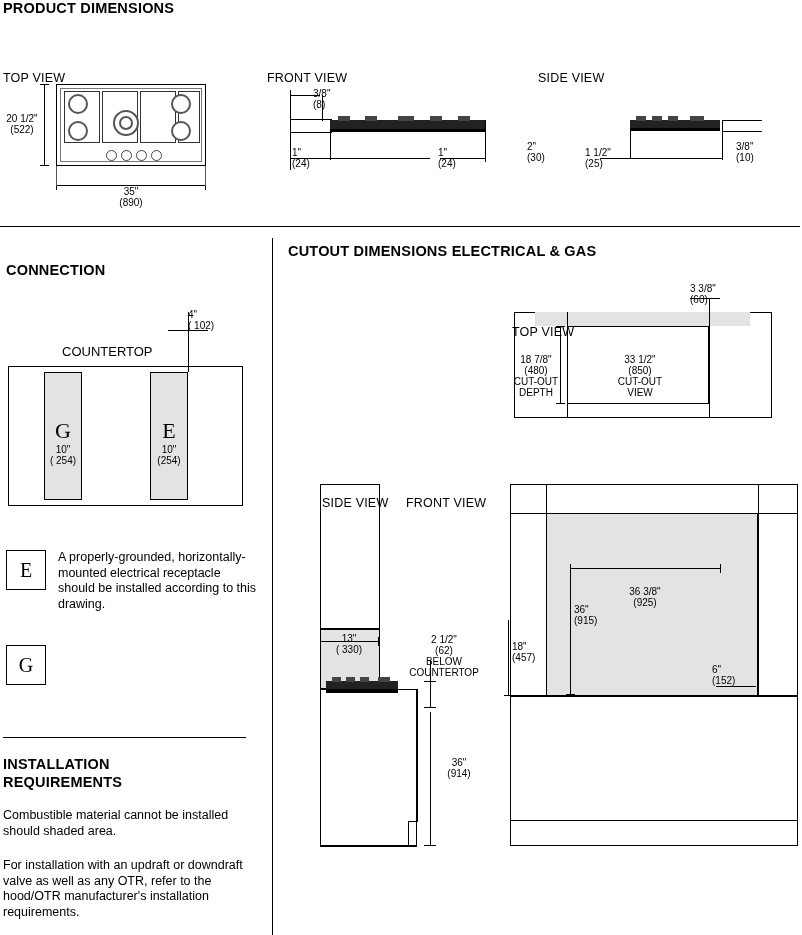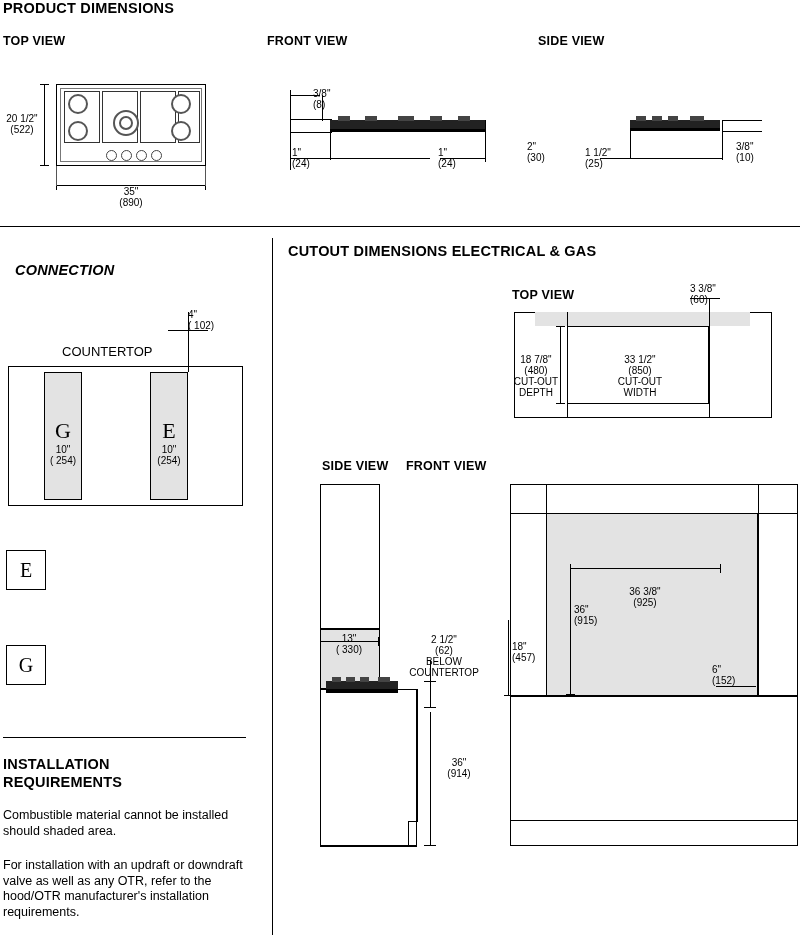--- a/index.html
+++ b/index.html
@@ -6,21 +6,21 @@
   body{
     width:802px;height:935px;
     background:#ffffff;
     font-family:"Liberation Sans", sans-serif;
     color:#000;
     position:relative;
     overflow:hidden;
   }
   .abs{position:absolute;}
   .h-title{font-size:14.5px;font-weight:bold;letter-spacing:.2px;}
-  .sub-title{font-size:12.5px;font-weight:bold;letter-spacing:.2px;}
+  .sub-title{font-size:12.5px;font-weight:normal;letter-spacing:.2px;margin-top:37px;}
   .dim{font-size:10px;line-height:11px;text-align:center;}
   .dim-l{font-size:10px;line-height:11px;text-align:left;}
   .body-text{font-size:12.5px;line-height:15.5px;}
   .rule{background:#000;}
   .vline{width:1px;background:#000;position:absolute;}
   .hline{height:1px;background:#000;position:absolute;}
   .box-outline{border:1px solid #000;position:absolute;box-sizing:border-box;}
   .shade{background:#e3e3e3;position:absolute;}
   .legend-box{
     border:1px solid #000;width:38px;height:38px;
@@ -140,21 +140,21 @@
 </div>
 <div class="abs dim-l" style="left:736px;top:141px;">
   <div>3/8"</div>
   <div>(10)</div>
 </div>
 
 <div class="hline rule" style="left:0px;top:226px;width:800px;"></div>
 
 <div class="vline" style="left:272px;top:238px;height:697px;"></div>
 
-<div class="abs h-title" style="left:15px;top:262px;font-style:italic;">CONNECTION</div>
+<div class="abs h-title" style="left:6px;top:262px;">CONNECTION</div>
 
 <div>
 
   <div class="hline" style="left:8px;top:366px;width:235px;"></div>
 
   <div class="hline" style="left:8px;top:505px;width:235px;"></div>
   <div class="vline" style="left:8px;top:366px;height:140px;"></div>
   <div class="vline" style="left:242px;top:366px;height:140px;"></div>
 
   <div class="shade" style="left:44px;top:372px;width:38px;height:128px;"></div>
@@ -180,20 +180,21 @@
   <div>10"</div>
   <div>( 254)</div>
 </div>
 <div class="abs dim" style="left:144px;top:444px;width:50px;">
   <div>10"</div>
   <div>(254)</div>
 </div>
 
 <div class="abs" style="left:6px;top:550px;width:256px;display:flex;gap:12px;">
   <div class="legend-box">E</div>
+  <div class="body-text" style="width:200px;">A properly-grounded, horizontally-mounted electrical receptacle should be installed according to this drawing.</div>
 </div>
 
 <div class="abs" style="left:6px;top:645px;width:256px;display:flex;gap:12px;">
   <div class="legend-box">G</div>
 </div>
 
 <div class="hline" style="left:3px;top:737px;width:243px;"></div>
 
 <div class="abs h-title" style="left:3px;top:755px;width:250px;white-space:pre-line;line-height:18px;">INSTALLATION
 REQUIREMENTS</div>
@@ -229,21 +230,21 @@
   <div>18 7/8"</div>
   <div>(480)</div>
   <div>CUT-OUT</div>
   <div>DEPTH</div>
 </div>
 
 <div class="abs dim" style="left:595px;top:354px;width:90px;">
   <div>33 1/2"</div>
   <div>(850)</div>
   <div>CUT-OUT</div>
-  <div>WIDTH</div>
+  <div>VIEW</div>
 </div>
 
 <div class="abs sub-title" style="left:322px;top:459px;">SIDE VIEW</div>
 <div class="abs sub-title" style="left:406px;top:459px;">FRONT VIEW</div>
 
 <div>
   <div class="box-outline" style="left:320px;top:484px;width:60px;height:145px;"></div>
   <div class="shade" style="left:320px;top:629px;width:60px;height:60px;"></div>
   <div class="box-outline" style="left:320px;top:629px;width:60px;height:60px;"></div>
   <div class="box-outline" style="left:320px;top:689px;width:97px;height:157px;"></div>

